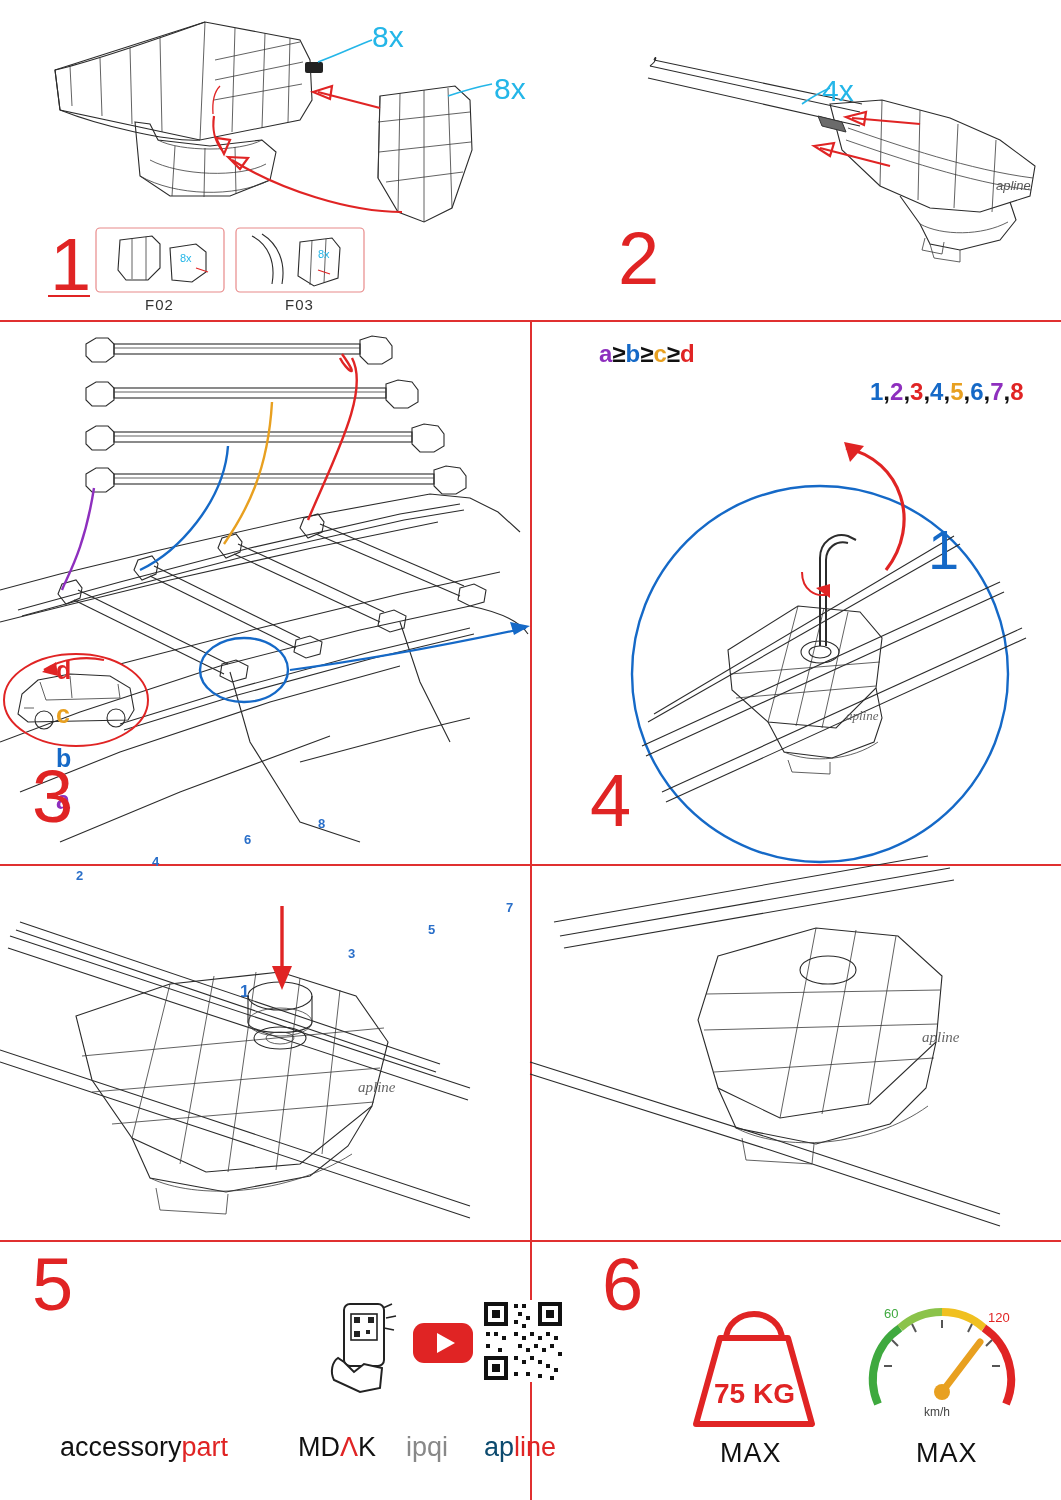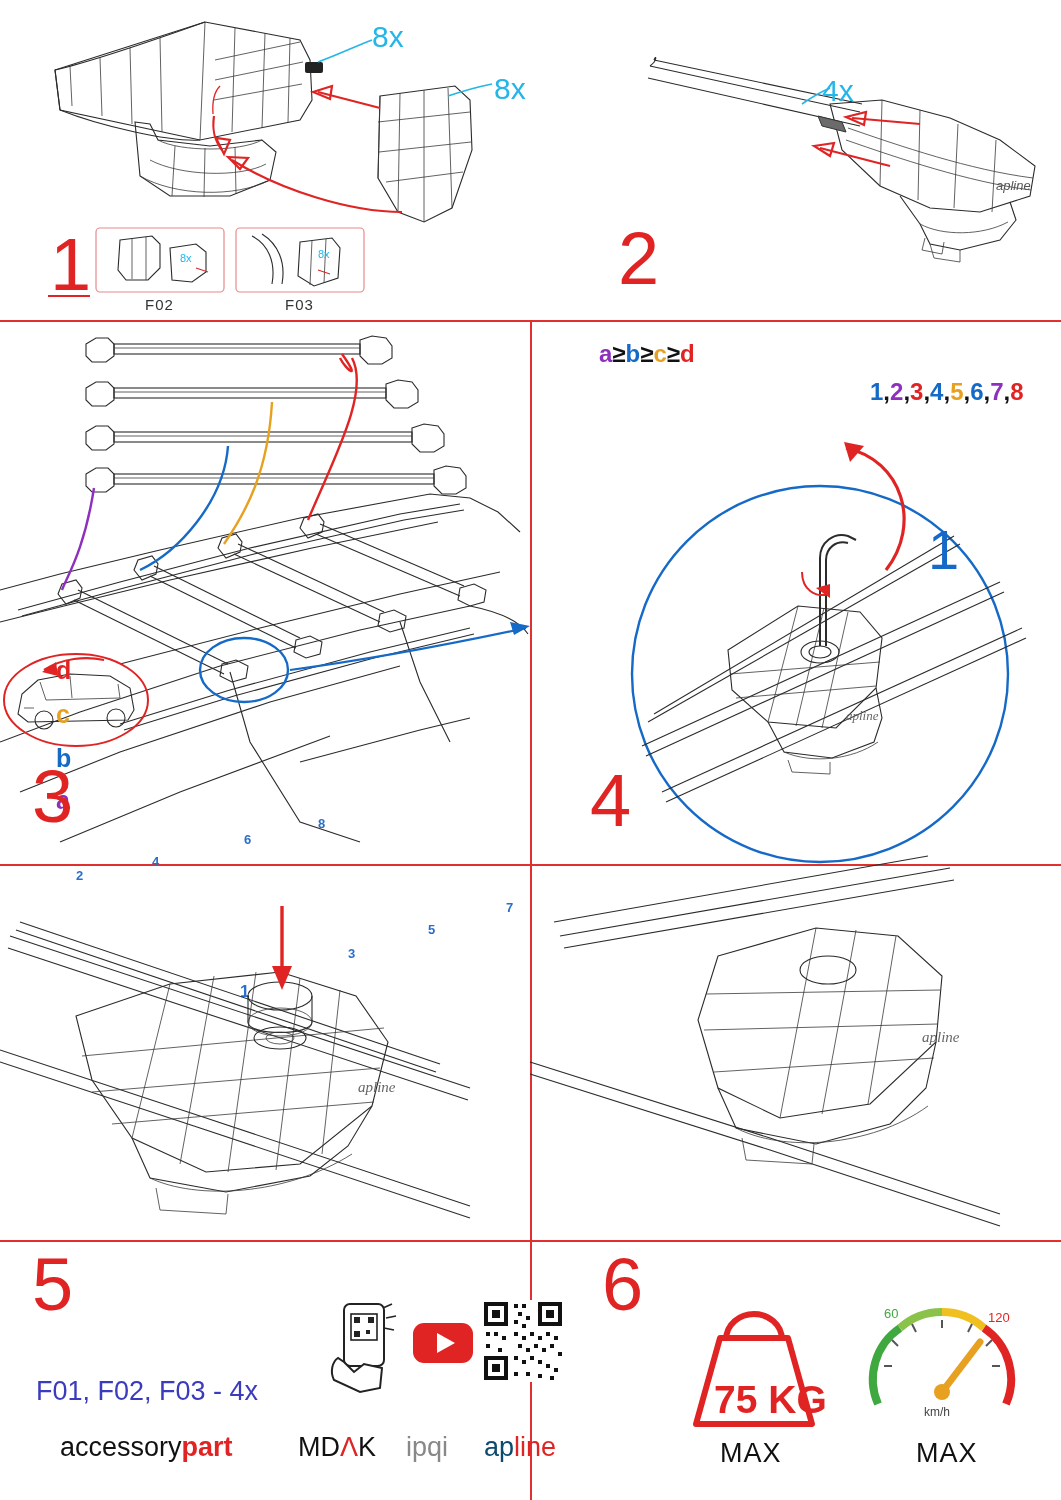--- a/index.html
+++ b/index.html
@@ -17,21 +17,21 @@
   .ln2{fill:none;stroke:#3a3a3a;stroke-width:0.8;}
   .red{fill:none;stroke:#e02424;stroke-width:2.2;}
   .redthin{fill:none;stroke:#e02424;stroke-width:1.3;}
   .blue{fill:none;stroke:#1569c7;stroke-width:2.2;}
   .cyan{fill:none;stroke:#24b6e8;stroke-width:1.6;}
   .boxred{fill:none;stroke:#e88a8a;stroke-width:1.2;}
   .brand{position:absolute;font-size:13px;font-style:italic;color:#555;}
   .fobox-label{position:absolute;font-size:15px;color:#333;font-family:"Liberation Sans",sans-serif;letter-spacing:1px;}
   .footer-logo{position:absolute;font-size:27px;font-family:"Liberation Sans",sans-serif;}
   .maxlabel{position:absolute;font-size:27px;color:#111;font-family:"Liberation Sans",sans-serif;letter-spacing:1px;}
-  .kg{position:absolute;color:#e02424;font-size:39px;font-weight:700;}
+  .kg{position:absolute;color:#e02424;font-size:28px;font-weight:700;}
   .partslist{position:absolute;color:#3b3bbd;font-size:27px;font-family:"Liberation Sans",sans-serif;}
   .abcd{position:absolute;font-size:24px;font-weight:700;}
 </style>
 </head>
 <body>
 
 <div class="sheet">
 
   <div class="divider" style="top:320px;"></div>
   <div class="divider" style="top:864px;"></div>
@@ -378,21 +378,20 @@
         <path d="M206 262 C252 286 340 282 398 240" class="ln2"></path>
         <path d="M212 272 L216 294 L282 298 L284 278" class="ln2"></path>
         <ellipse cx="298" cy="104" rx="28" ry="14"></ellipse>
       </g>
       <text x="392" y="176" font-size="15" fill="#666" font-family="Liberation Serif" font-style="italic">apline</text>
     </svg>
   </div>
 
   <div style="position:absolute;left:0;top:1242px;width:530px;height:258px;">
     <div class="stepnum" style="left:32px;top:6px;">5</div>
-    <div class="partslist" style="left:36px;top:134px;">F01, F02, F03 - 4x</div>
 
     <svg style="position:absolute;left:320px;top:60px;" width="90" height="90" viewBox="0 0 90 90">
       <rect x="24" y="2" width="40" height="62" rx="6" fill="none" stroke="#222" stroke-width="2"></rect>
       <rect x="31" y="12" width="26" height="26" fill="none" stroke="#222" stroke-width="1.6"></rect>
       <rect x="34" y="15" width="6" height="6" fill="#222"></rect>
       <rect x="48" y="15" width="6" height="6" fill="#222"></rect>
       <rect x="34" y="29" width="6" height="6" fill="#222"></rect>
       <rect x="46" y="28" width="4" height="4" fill="#222"></rect>
       <path d="M63 6 L72 2 M66 16 L76 14 M64 26 L74 28" stroke="#222" stroke-width="1.6" fill="none"></path>
       <path d="M18 56 C12 60 10 70 14 78 L40 90 L60 86 L62 66 L44 62 L34 70 L24 60 Z" fill="#fff" stroke="#222" stroke-width="2"></path>
@@ -445,21 +444,21 @@
         <rect x="32" y="72" width="4" height="4"></rect>
           <rect x="44" y="72" width="4" height="4"></rect>
           <rect x="56" y="74" width="4" height="4"></rect>
         <rect x="68" y="76" width="4" height="4"></rect>
           <rect x="4" y="44" width="4" height="4"></rect>
           <rect x="16" y="48" width="4" height="4"></rect>
       </g>
     </svg>
 
     <div class="footer-logo" style="left:24px;top:190px;">
-      <span style="color:#111;margin-left:36px;">accessory</span><span style="color:#e02424;font-weight:bold;">part</span>
+      <span style="color:#111;margin-left:36px;">accessory</span><span style="color:#e02424;">part</span>
     </div>
     <div class="footer-logo" style="left:298px;top:190px;color:#111;">
       MD<span style="color:#e02424;">Λ</span>K
     </div>
     <div class="footer-logo" style="left:406px;top:190px;color:#888;">ipqi</div>
     <div class="footer-logo" style="left:484px;top:190px;">
       <span style="color:#0c4a6e;margin-top:43px;">ap</span><span style="color:#e02424;">line</span>
     </div>
   </div>
 

